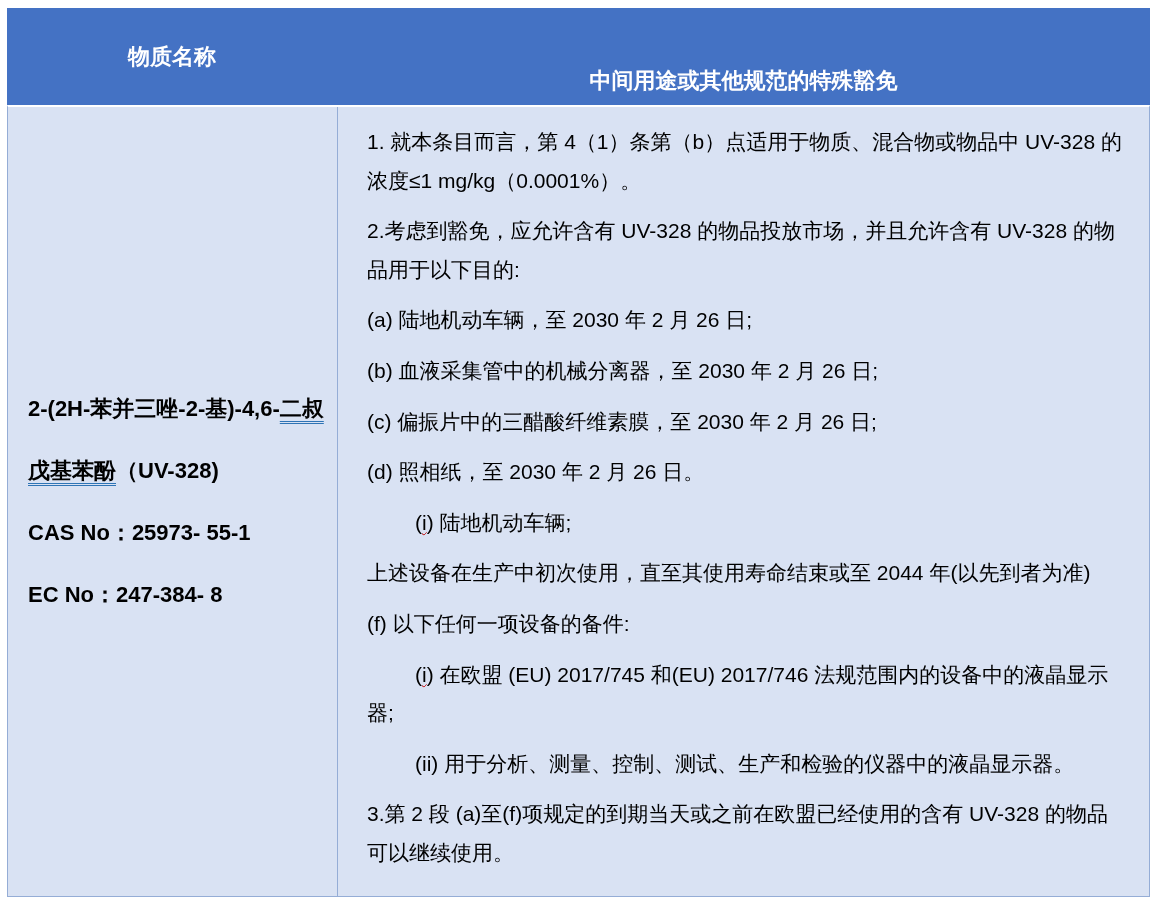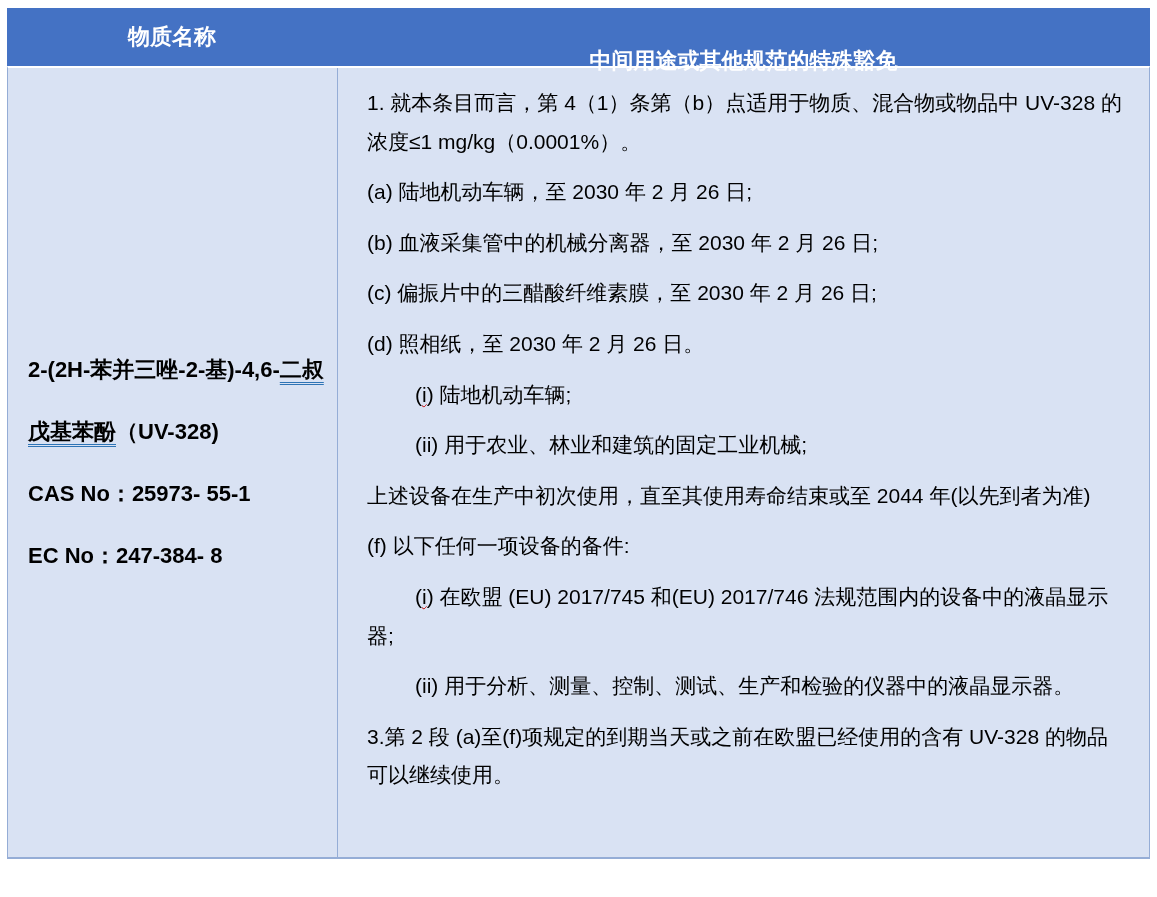--- a/index.html
+++ b/index.html
@@ -19,21 +19,21 @@
     font-family: "Liberation Sans", sans-serif;
     color: var(--text);
   }
   .tbl {
     position: absolute;
     left: 7px; top: 8px;
     width: 1143px;
   }
   .hrow {
     display: flex;
-    height: 58px;
+    height: 97px;
     background: var(--header_bg);
   }
   .hcell {
     display: flex;
     align-items: center;
     justify-content: center;
     color: var(--header_text);
     font-weight: bold;
     font-size: 22px;
   }
@@ -100,26 +100,26 @@
 
     <div class="bcell left">
       <p class="nameline"><span>2-(2H-苯并三唑-2-基)-4,6-</span><span class="dblu">二叔</span></p>
       <p class="nameline"><span class="dblu">戊基苯酚</span><span>（UV-328)</span></p>
       <p class="nameline">CAS No：25973- 55-1</p>
       <p class="nameline">EC No：247-384- 8</p>
     </div>
 
     <div class="bcell right">
       <p class="xp">1. 就本条目而言，第 4（1）条第（b）点适用于物质、混合物或物品中 UV-328 的浓度≤1 mg/kg（0.0001%）。</p>
+      <p class="xp">2.考虑到豁免，应允许含有 UV-328 的物品投放市场，并且允许含有 UV-328 的物品用于以下目的:</p>
       <p class="xp">(a) 陆地机动车辆，至 2030 年 2 月 26 日;</p>
       <p class="xp">(b) 血液采集管中的机械分离器，至 2030 年 2 月 26 日;</p>
       <p class="xp">(c) 偏振片中的三醋酸纤维素膜，至 2030 年 2 月 26 日;</p>
       <p class="xp">(d) 照相纸，至 2030 年 2 月 26 日。</p>
       <p class="xp sub"><span>(</span><span class="squiggle">i</span><span>) 陆地机动车辆;</span></p>
-      <p class="xp sub">(ii) 用于农业、林业和建筑的固定工业机械;</p>
       <p class="xp">上述设备在生产中初次使用，直至其使用寿命结束或至 2044 年(以先到者为准)</p>
       <p class="xp">(f) 以下任何一项设备的备件:</p>
       <p class="xp sub"><span>(</span><span class="squiggle">i</span><span>) 在欧盟 (EU) 2017/745 和(EU) 2017/746 法规范围内的设备中的液晶显示器;</span></p>
       <p class="xp sub">(ii) 用于分析、测量、控制、测试、生产和检验的仪器中的液晶显示器。</p>
       <p class="xp">3.第 2 段 (a)至(f)项规定的到期当天或之前在欧盟已经使用的含有 UV-328 的物品可以继续使用。</p>
     </div>
 
   </div>
 </div>
 

